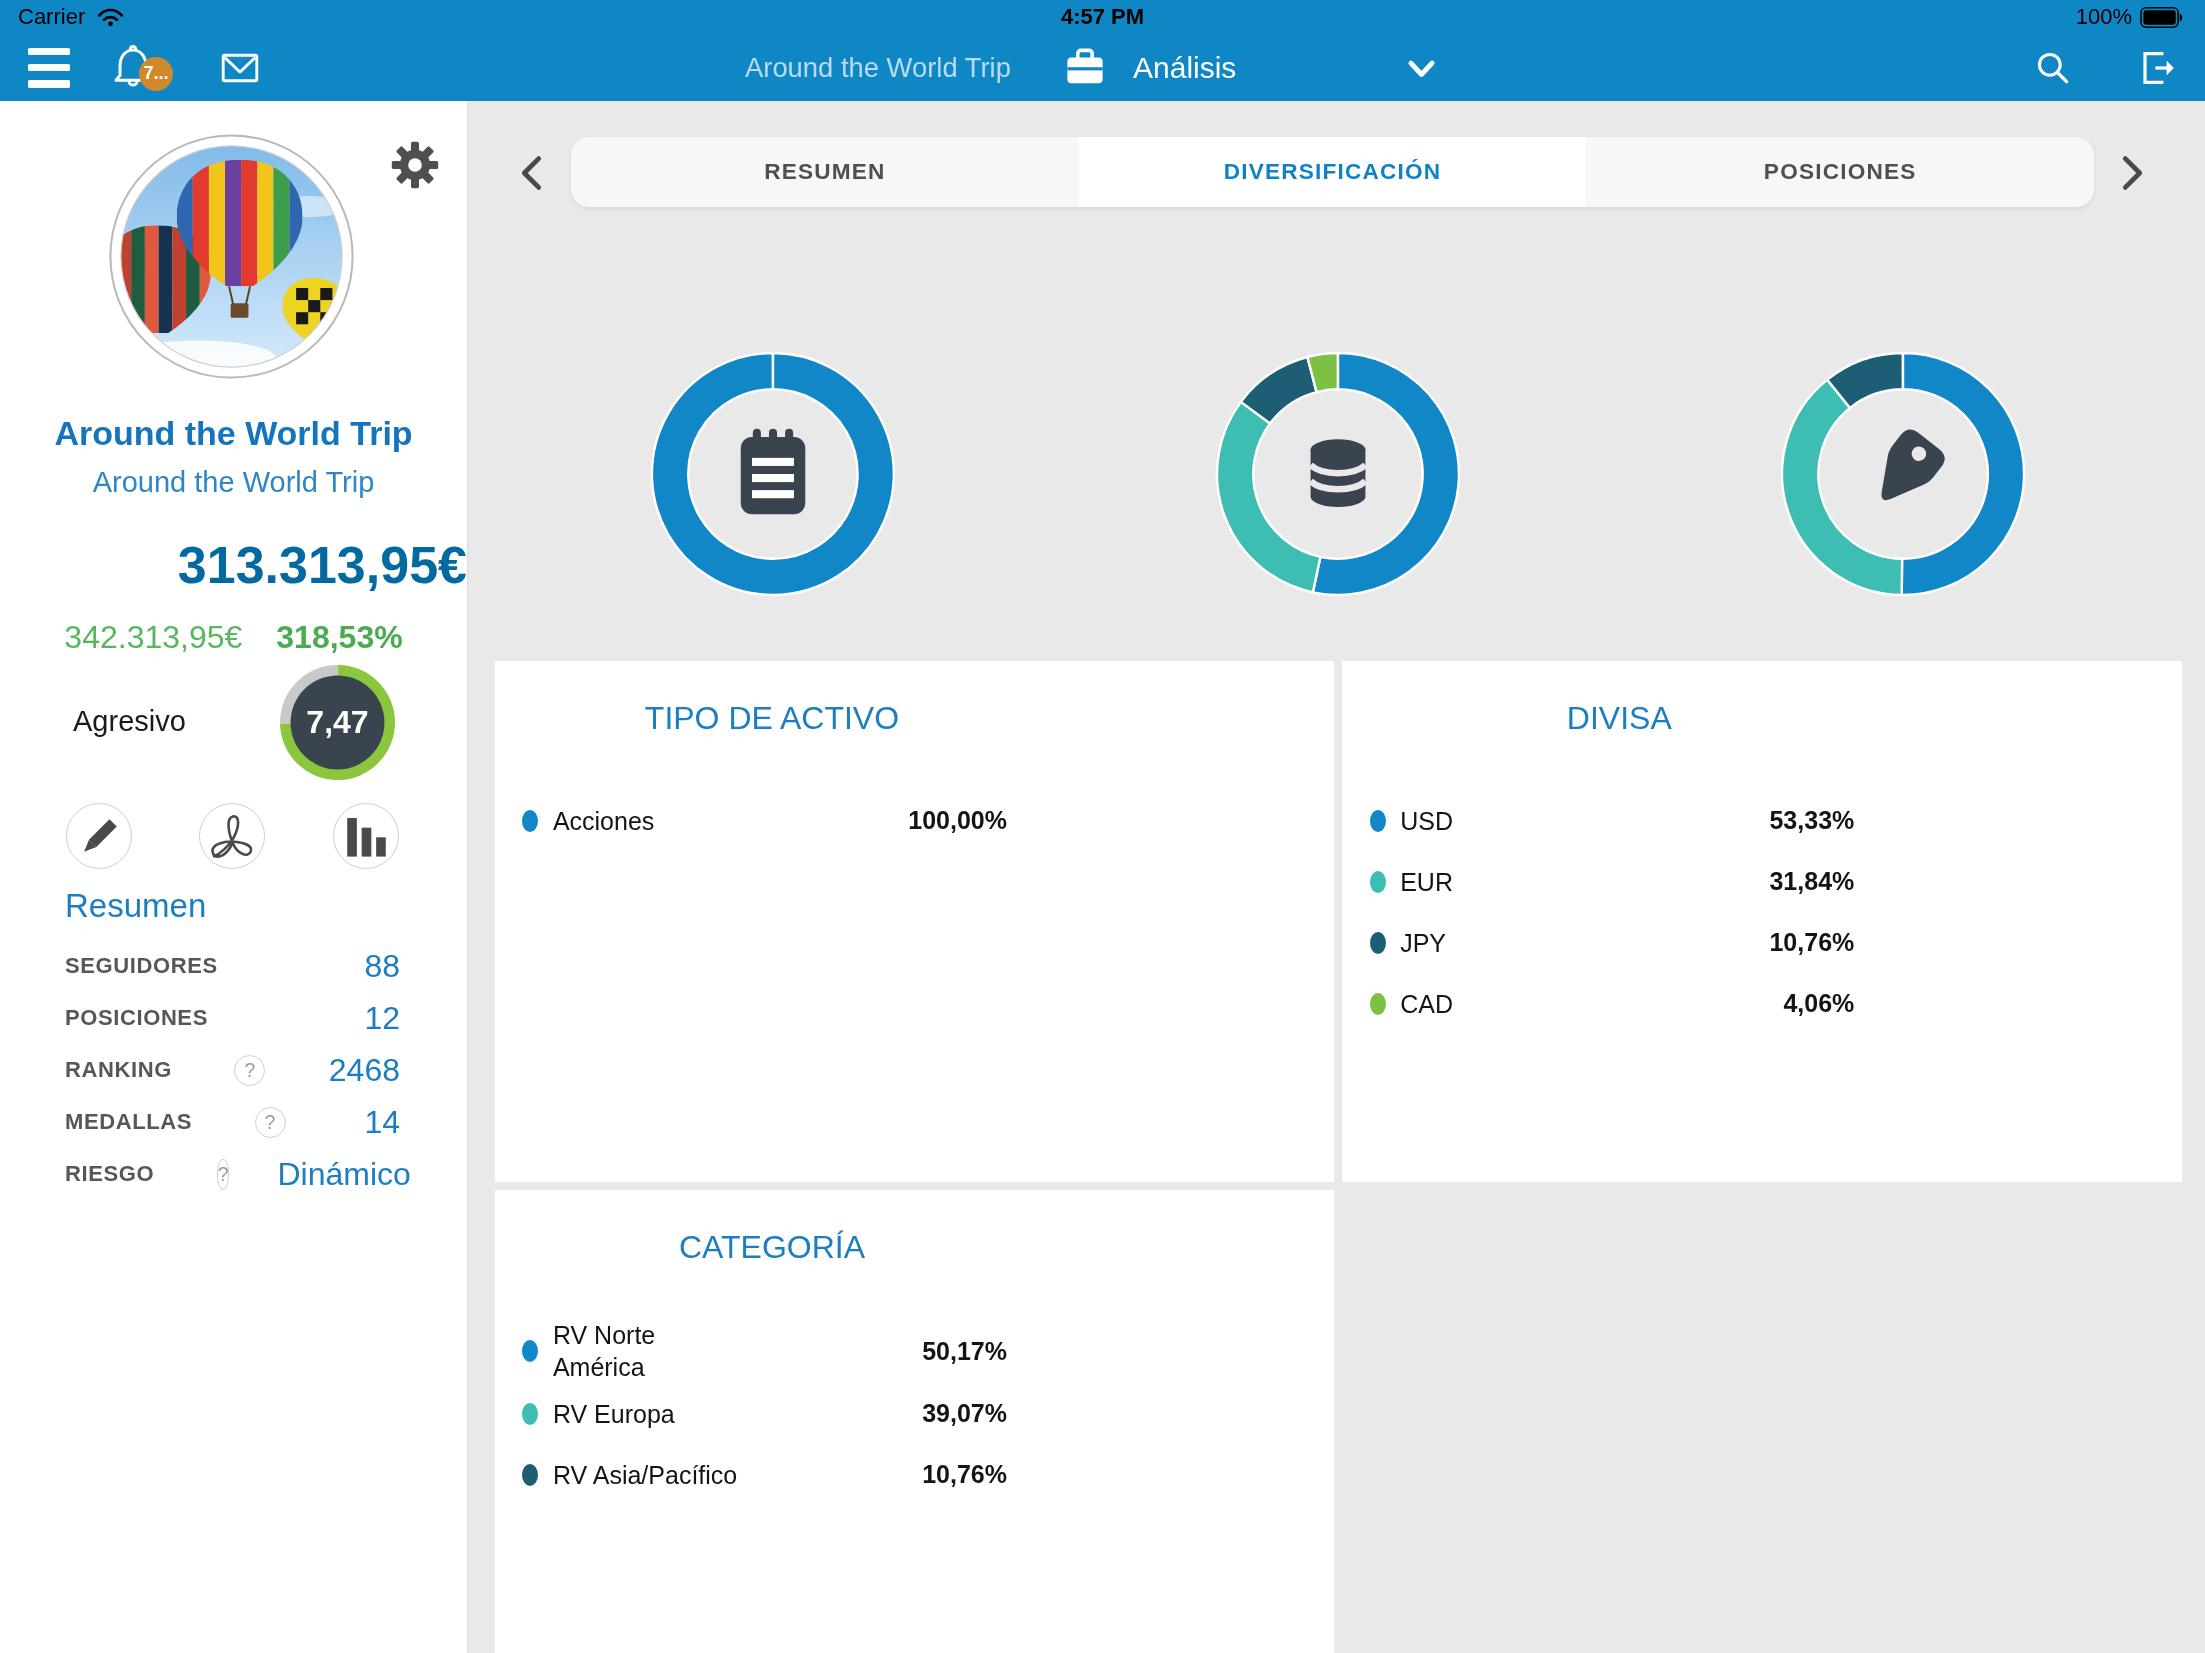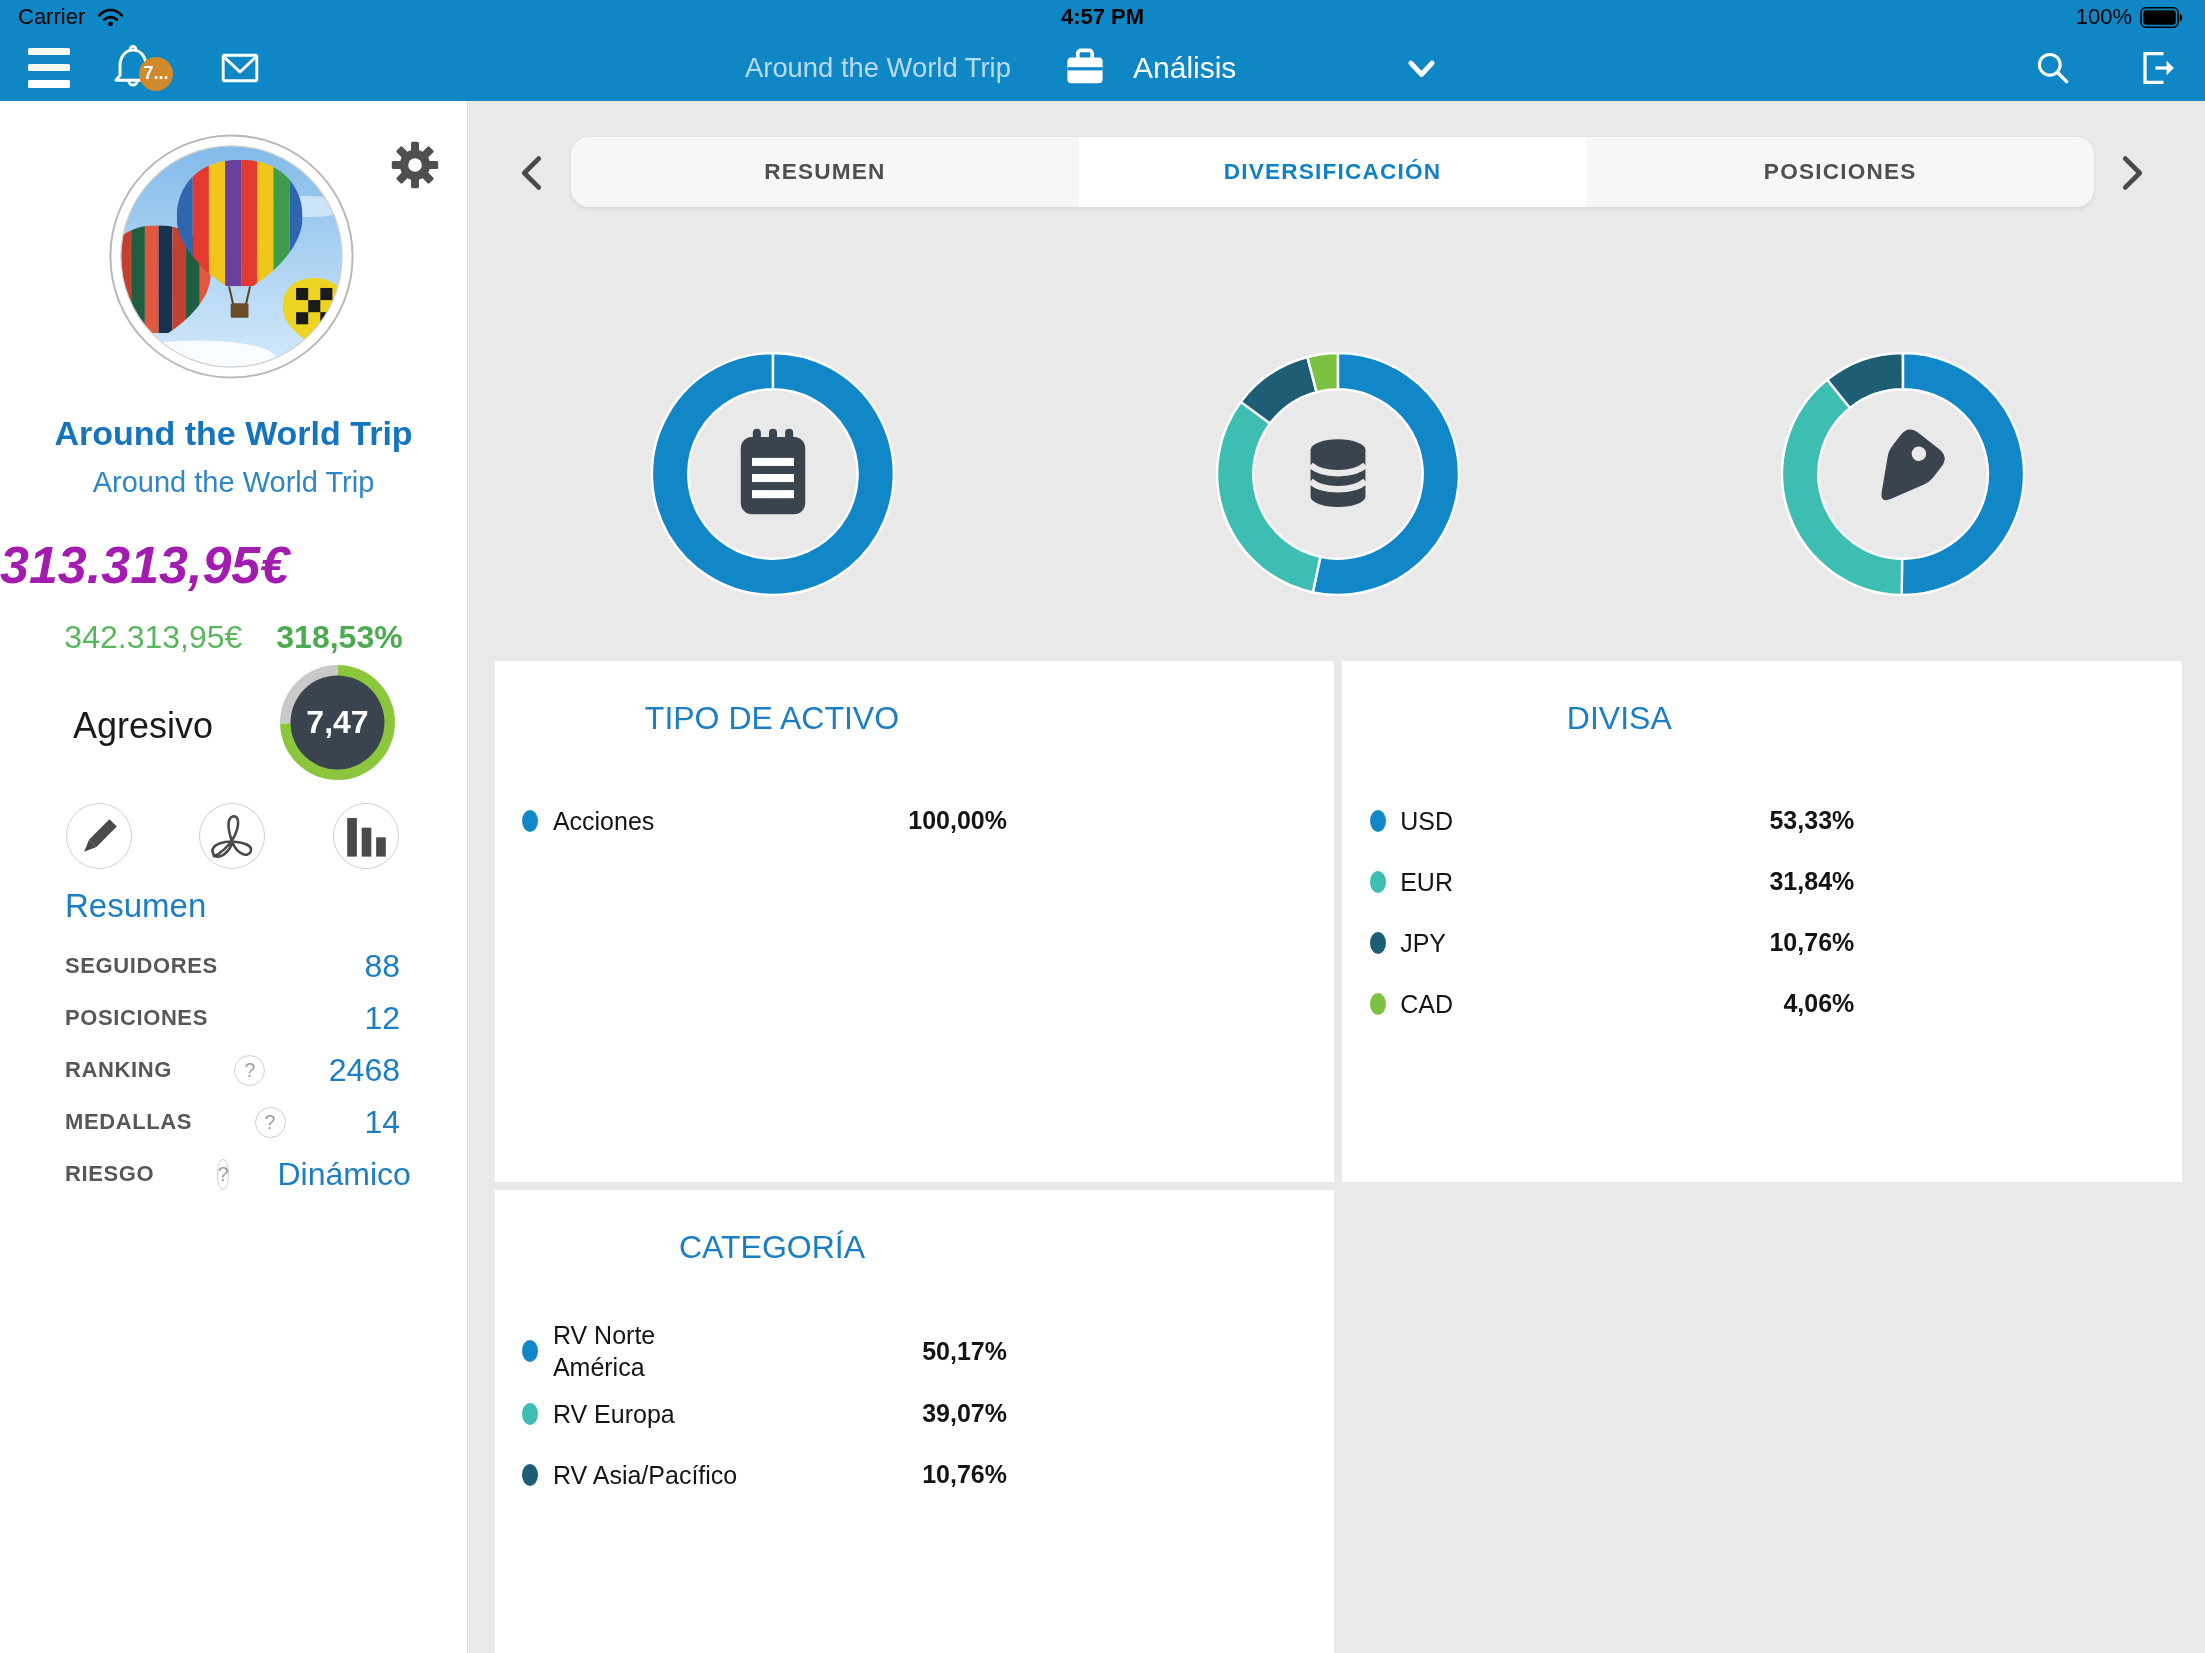--- a/index.html
+++ b/index.html
@@ -24,24 +24,24 @@
   .nav-chevdown { position:absolute; left:1402px; top:16px; width:39px; height:36px; }
   .nav-search { position:absolute; left:2029px; top:9.7px; width:48px; height:48px; }
   .nav-logout { position:absolute; left:2133px; top:9.7px; width:48px; height:48px; }
 
   
   .sidebar { position:absolute; top:101px; left:0; width:468px; bottom:0; background:#fff; border-right:1.6px solid #dcdcdc; }
   .gear { position:absolute; left:391px; top:40px; width:48px; height:48px; cursor:pointer; }
   .avatar { position:absolute; left:108px; top:32px; width:247px; height:247px; }
   .p-title { position:absolute; top:313px; left:0; right:0; text-align:center; font-size:34px; font-weight:700; color:#1474bd; }
   .p-sub { position:absolute; top:365px; left:0; right:0; text-align:center; font-size:29px; color:#2e86c6; }
-  .p-value { position:absolute; top:434px; left:0; right:0; text-align:left; font-size:52px; font-weight:700; color:#a21caf;font-style:italic; }
+  .p-value { position:absolute; top:434px; left:0; right:0; text-align:right; font-size:52px; font-weight:700; color:#0369a1; }
   .p-row { position:absolute; top:518px; left:0; right:0; display:flex; justify-content:center; gap:34px; font-size:32px; color:#58b65c; }
   .p-row .pct { font-weight:700; color:#4cab50; }
-  .risk-label { position:absolute; left:73px; top:604px; font-size:36px; color:#1a1a1a; }
+  .risk-label { position:absolute; left:73px; top:604px; font-size:29px; color:#1a1a1a; }
   .gauge { position:absolute; left:280px; top:564px; width:115px; height:115px; }
   .gauge .score { position:absolute; inset:0; display:flex; align-items:center; justify-content:center; color:#fff; font-size:32px; font-weight:700; }
   .btn-row-btn { position:absolute; top:702px; width:66px; height:66px; border:1.6px solid #cfcfcf; border-radius:50%; background:#fff; display:flex; align-items:center; justify-content:center; cursor:pointer; }
   .resumen { position:absolute; left:65px; top:786px; font-size:33px; color:#1b7ec2; cursor:pointer; }
   .stats { position:absolute; left:65px; right:67px; top:839px; }
   .stat-row { height:52px; display:flex; align-items:center;gap:48px; }
   .stat-label { font-size:22px; font-weight:700; color:#56575a; letter-spacing:0.6px; }
   .help { width:31px; height:31px; border:1.6px solid #cfcfcf; border-radius:50%; color:#9a9a9a; font-size:19.4px; display:flex; align-items:center; justify-content:center; margin-left:14.5px; }
   .stat-value { margin-left:auto; font-size:32px; color:#1b7ec2; }
 

